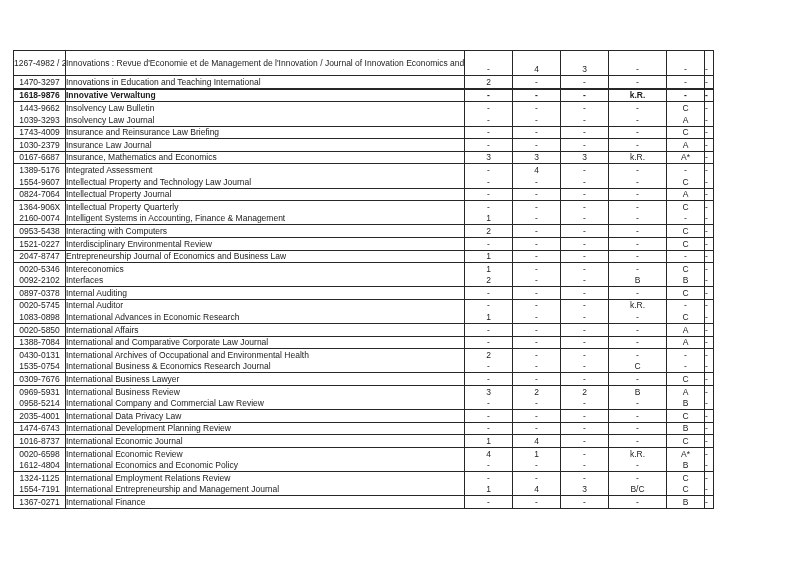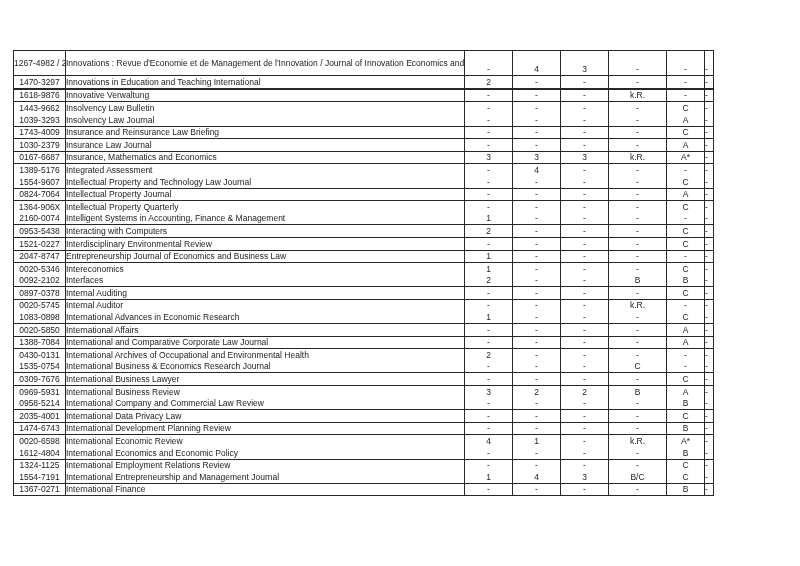--- a/index.html
+++ b/index.html
@@ -31,21 +31,21 @@
     white-space: nowrap;
     color: #1c1c1c;
   }
   td.issn   { text-align: center; white-space: pre-line; }
   td.title  { text-align: left; padding: 0 3px; white-space: pre-line; }
   td.val    { text-align: center; }
   td.v4     { border-right-style: hidden; }
   td.v5     { border-left-style: hidden; }
   td.last   { text-align: left; padding-left: 2px; }
   tr.group-top > td { border-bottom-style: hidden; }
-  tr.thick-top > td { border-top-width: 2px; }
+  tr.thick-top > td { border-top-width: 2px; font-weight: bold; }
   tr.two-line > td  { height: 23.2px; }
   tr.two-line > td.val,
   tr.two-line > td.last { vertical-align: bottom; padding-bottom: 1px; }
 </style>
 </head>
 <body>
 
 <div class="page">
   <table class="journal-table">
     <colgroup>
@@ -354,20 +354,30 @@
         <tr>
           <td class="issn">1474-6743</td>
           <td class="title">International Development Planning Review</td>
           <td class="val v1">-</td>
           <td class="val v2">-</td>
           <td class="val v3">-</td>
           <td class="val v4">-</td>
           <td class="val v5">B</td>
           <td class="last">-</td>
         </tr>
+        <tr>
+          <td class="issn">1016-8737</td>
+          <td class="title">International Economic Journal</td>
+          <td class="val v1">1</td>
+          <td class="val v2">4</td>
+          <td class="val v3">-</td>
+          <td class="val v4">-</td>
+          <td class="val v5">C</td>
+          <td class="last">-</td>
+        </tr>
         <tr class="group-top">
           <td class="issn">0020-6598</td>
           <td class="title">International Economic Review</td>
           <td class="val v1">4</td>
           <td class="val v2">1</td>
           <td class="val v3">-</td>
           <td class="val v4">k.R.</td>
           <td class="val v5">A*</td>
           <td class="last">-</td>
         </tr>

